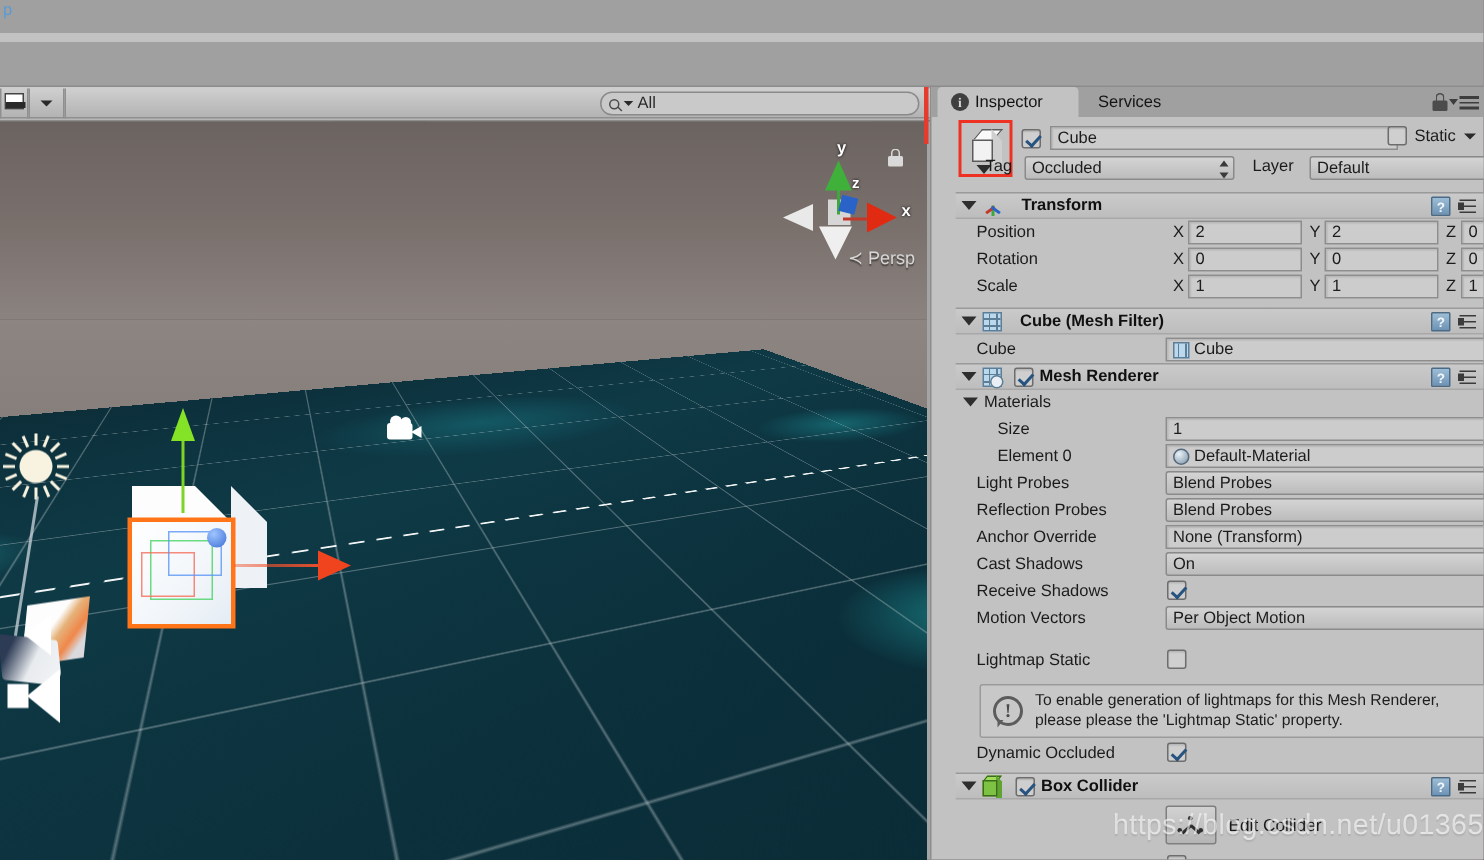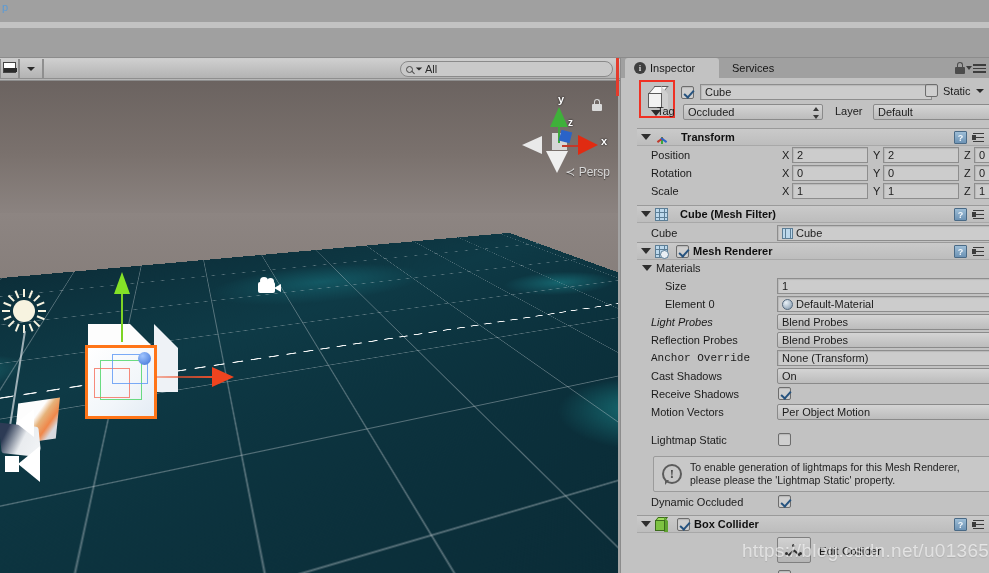--- a/index.html
+++ b/index.html
@@ -798,39 +798,39 @@
       <span class="lbl" style="position:absolute; left:28px; top:202px;">Size</span>
       <span class="field" style="position:absolute; left:140px; top:200px; width:226px;">1</span>
 
       <span class="lbl" style="position:absolute; left:28px; top:220px;">Element 0</span>
       <div class="field" style="position:absolute; left:140px; top:218px; width:216px;">
         <span class="mat-chip"></span>
         <span>Default-Material</span>
       </div>
       <span class="obj-dot" style="position:absolute; left:360px; top:220px;"></span>
 
-      <span class="lbl" style="position:absolute; left:14px; top:238px;font-style:italic;">Light Probes</span>
+      <span class="lbl" style="position:absolute; left:14px; top:238px;">Light Probes</span>
       <div class="popup" style="position:absolute; left:140px; top:236px; width:226px;">
         <span>Blend Probes</span>
         <span class="updown">
             <i class="u"></i>
             <i class="d"></i>
           </span>
       </div>
 
       <span class="lbl" style="position:absolute; left:14px; top:256px;">Reflection Probes</span>
       <div class="popup" style="position:absolute; left:140px; top:254px; width:226px;">
         <span>Blend Probes</span>
         <span class="updown">
             <i class="u"></i>
             <i class="d"></i>
           </span>
       </div>
 
-      <span class="lbl" style="position:absolute; left:14px; top:274px;font-family:Liberation Mono, monospace;">Anchor Override</span>
+      <span class="lbl" style="position:absolute; left:14px; top:274px;">Anchor Override</span>
       <span class="field" style="position:absolute; left:140px; top:272px; width:216px;">None (Transform)</span>
       <span class="obj-dot" style="position:absolute; left:360px; top:274px;"></span>
 
       <span class="lbl" style="position:absolute; left:14px; top:292px;">Cast Shadows</span>
       <div class="popup" style="position:absolute; left:140px; top:290px; width:226px;">
         <span>On</span>
         <span class="updown">
             <i class="u"></i>
             <i class="d"></i>
           </span>

